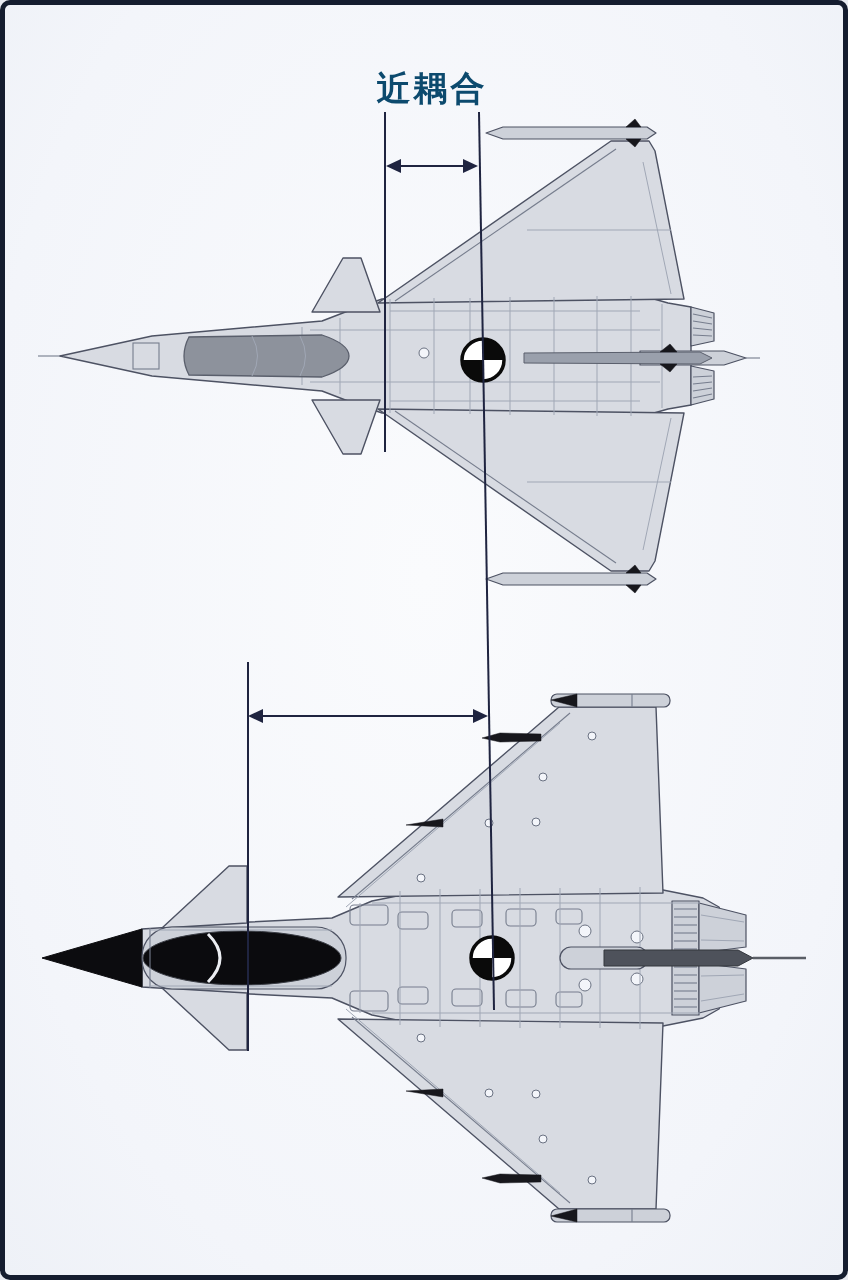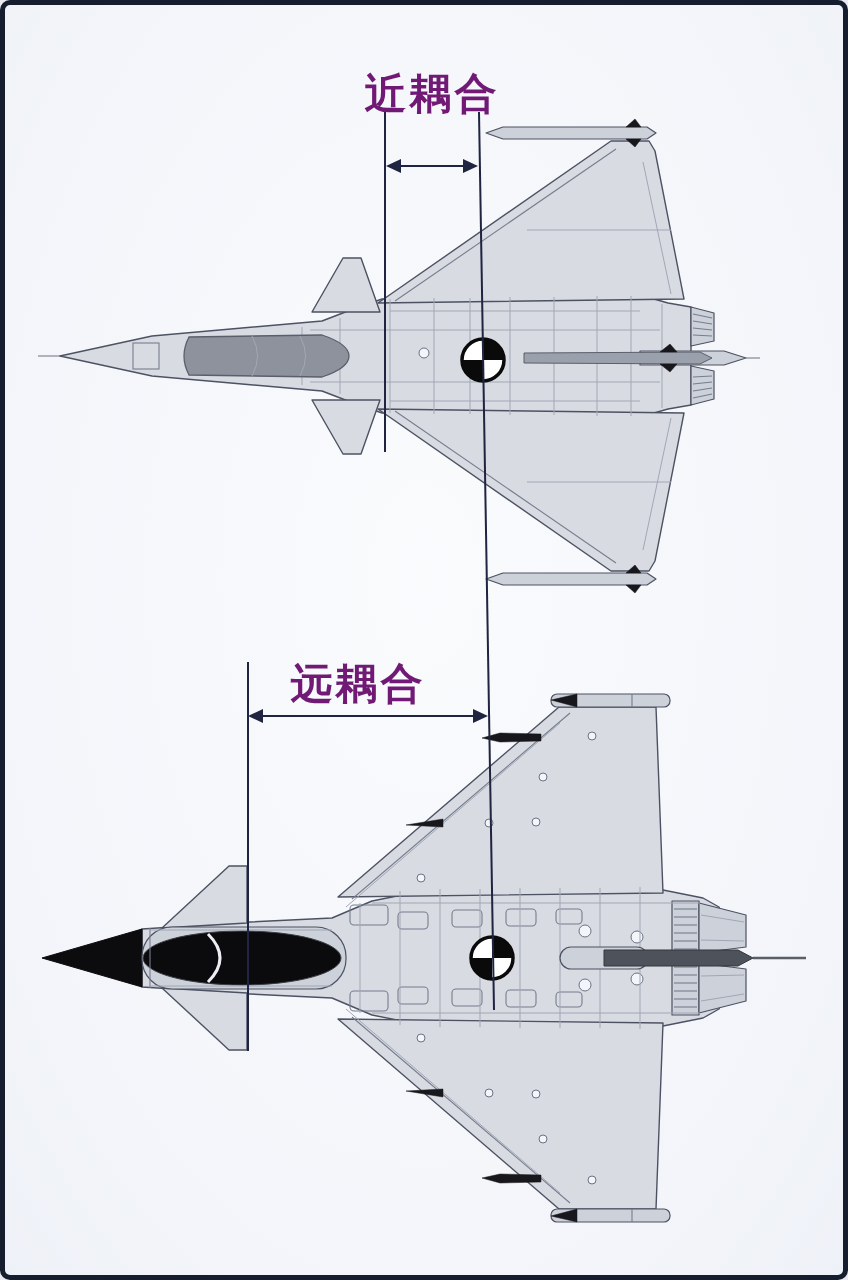--- a/index.html
+++ b/index.html
@@ -2,22 +2,22 @@
 <html><head>
 <meta charset="utf-8">
 <style>
   html,body{margin:0;padding:0;background:#e9ebf1;}
   .stage{position:relative;width:848px;height:1280px;overflow:hidden;
          font-family:"Liberation Sans","DejaVu Sans",sans-serif;}
   .frame{position:absolute;inset:0;box-sizing:border-box;
          border:5px solid #151d2f;border-radius:10px;
          background:radial-gradient(ellipse at 50% 45%, #fafbfd 0%, #f3f5fa 75%, #eef1f7 100%);}
   svg{position:absolute;left:0;top:0;}
-  .label{position:absolute;text-align:center;font-size:42px;font-weight:600;
-         color:#701a75;letter-spacing:3px;white-space:nowrap;}
+  .label{position:absolute;text-align:center;font-size:34px;font-weight:600;
+         color:#0c4a6e;letter-spacing:3px;white-space:nowrap;}
   
   .ac  {fill:#d8dbe2;stroke:#4d5263;stroke-width:1.4;stroke-linejoin:round;}
   .ac2 {fill:#cdd1d9;stroke:#4d5263;stroke-width:1.2;stroke-linejoin:round;}
   .pl  {stroke:#a0a7b5;stroke-width:1;fill:none;}
   .pl2 {stroke:#767d8d;stroke-width:1.1;fill:none;}
   .dk  {fill:#17171c;stroke:#17171c;stroke-width:0.5;}
   .dim {stroke:#1f2440;stroke-width:2;fill:none;}
   .dimf{fill:#1f2440;stroke:none;}
   .hole{fill:#f3f5fa;stroke:#6b7282;stroke-width:1;}
 </style>
@@ -177,14 +177,13 @@
       <line class="dim" x1="248" y1="662" x2="248" y2="1051"></line>
       <g>
         <line class="dim" x1="254" y1="716" x2="482" y2="716"></line>
         <path class="dimf" d="M 248,716 L 263,709 L 263,723 Z"></path>
         <path class="dimf" d="M 488,716 L 473,709 L 473,723 Z"></path>
       </g>
     </g>
   </svg>
 
   <div class="label" style="left:340px;top:66px;width:184px;">近耦合</div>
-  <div class="label" style="left:266px;top:656px;width:184px;">远耦合</div>
 </div>
 
 </body></html>

